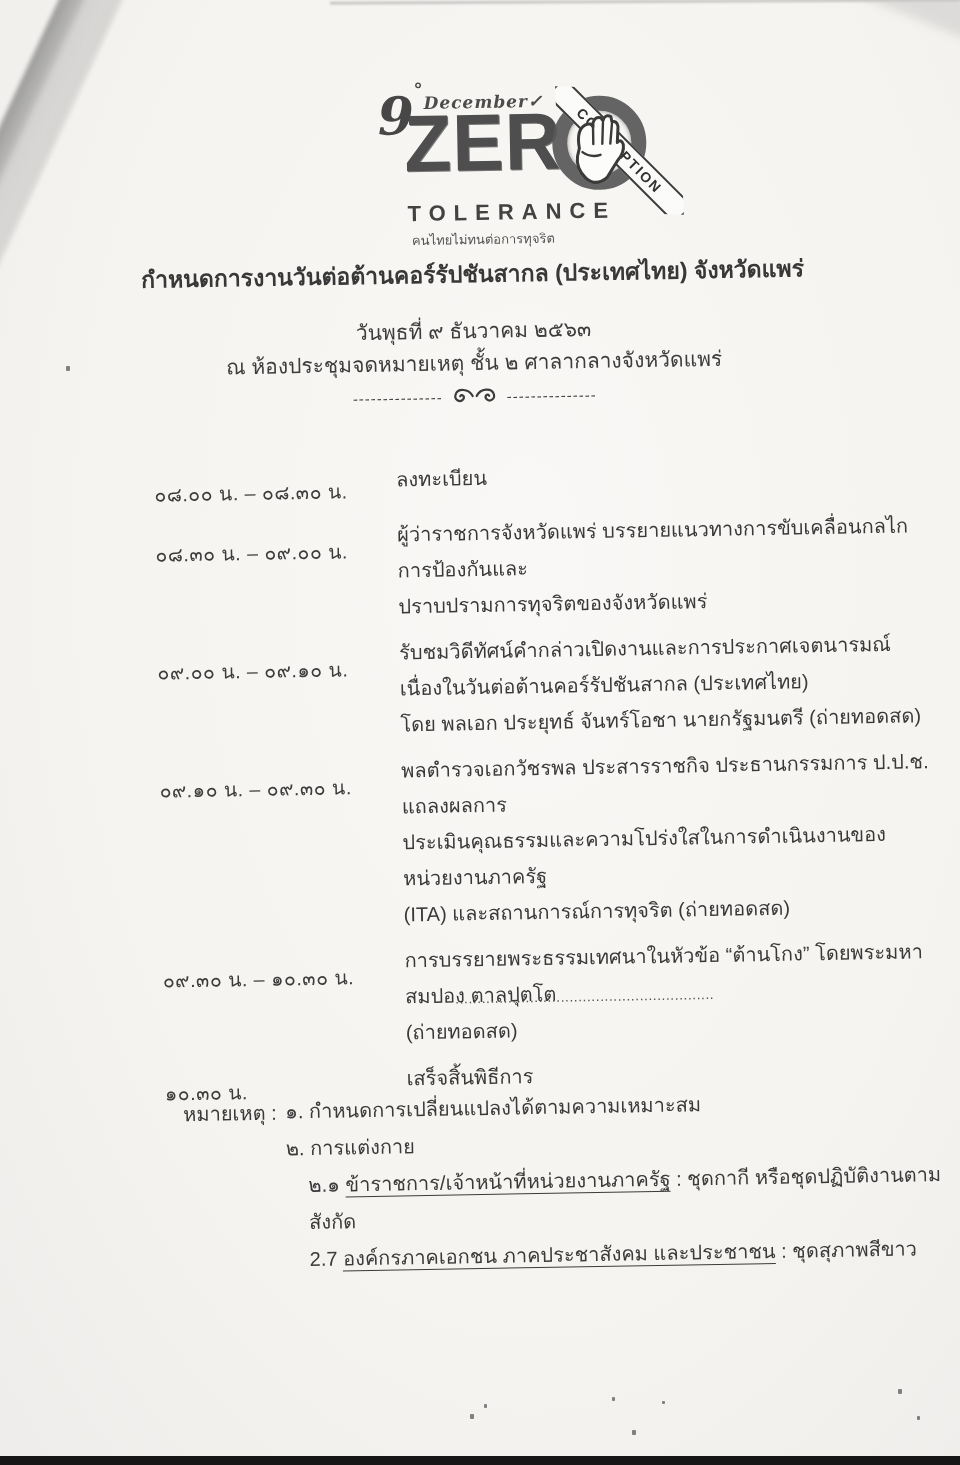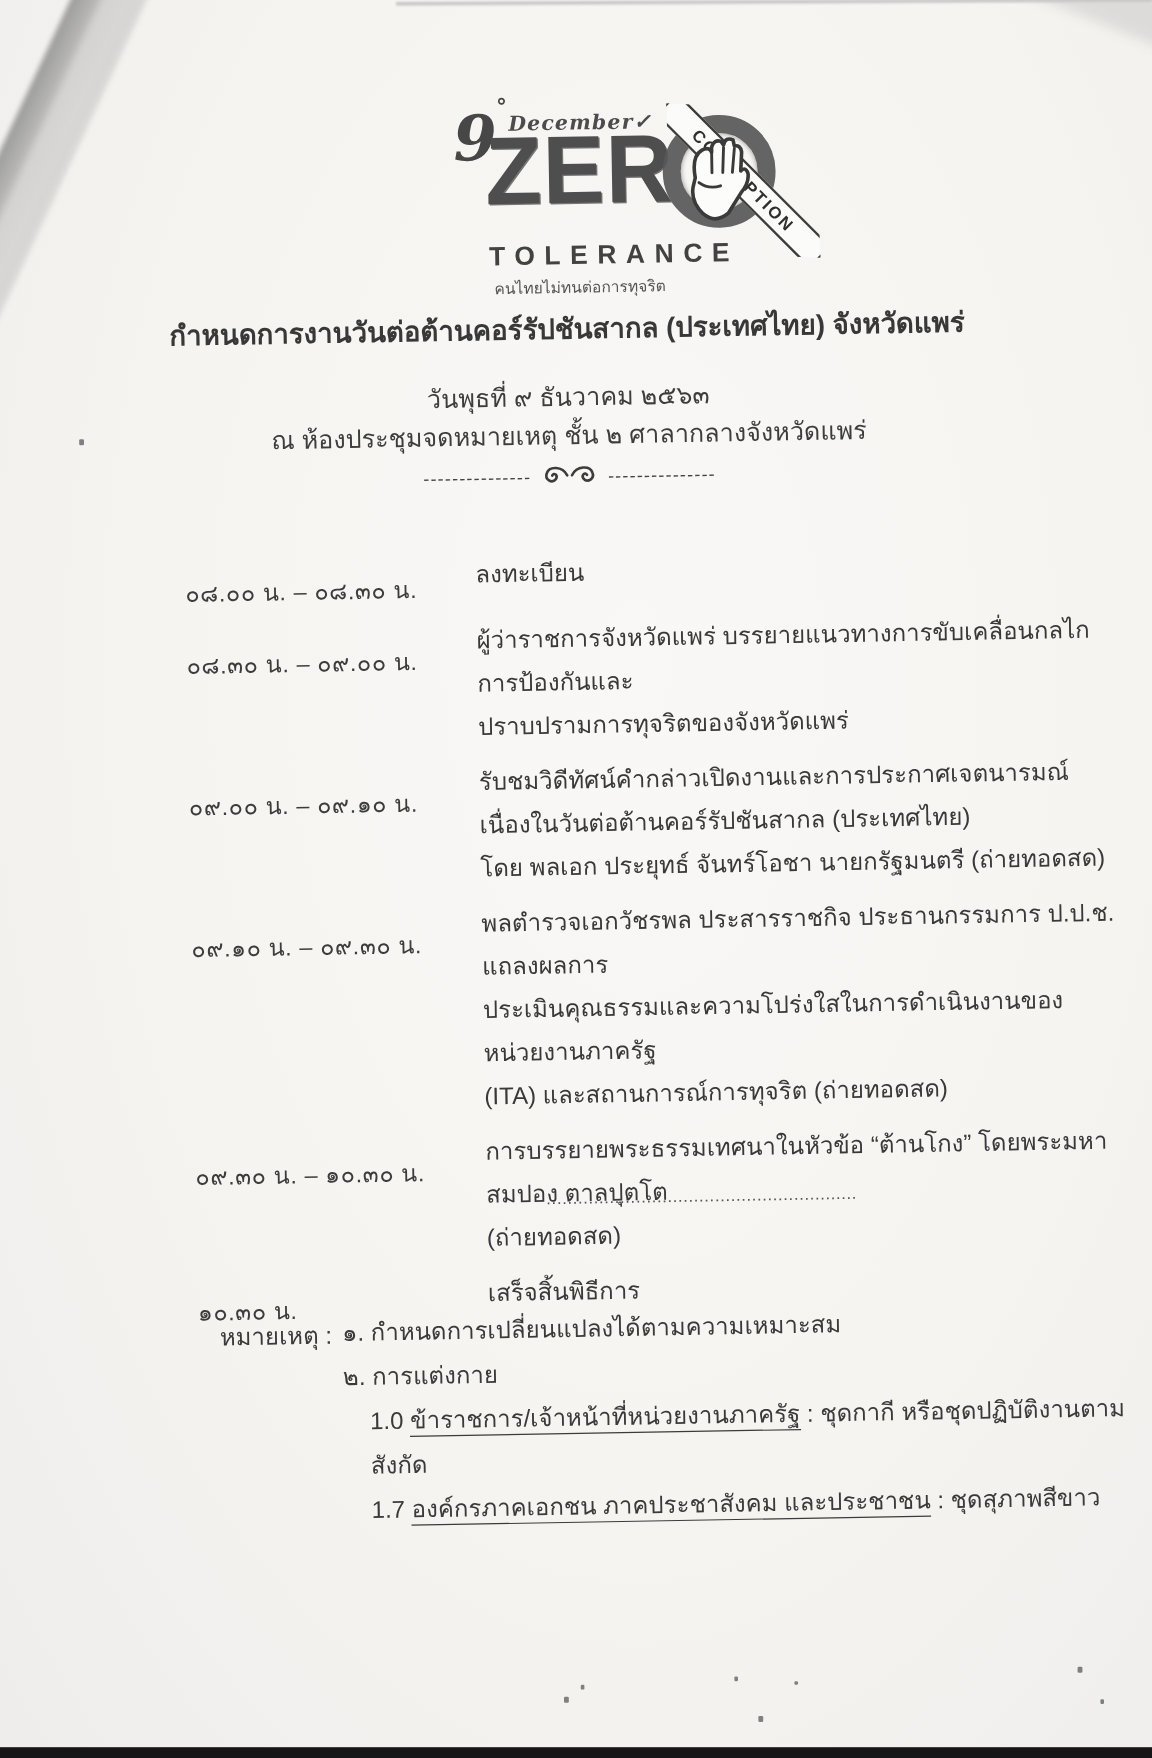--- a/index.html
+++ b/index.html
@@ -169,22 +169,22 @@
     </div>
 
     <div class="dotted-rule">...........................................................</div>
 
     <div class="notes">
       <div class="notes-label">หมายเหตุ :</div>
       <div>
         <div class="note-line">๑. กำหนดการเปลี่ยนแปลงได้ตามความเหมาะสม</div>
         <div class="note-line">๒. การแต่งกาย</div>
         <div class="note-line note-indent">
-          <span>1.0 </span><span class="u">ข้าราชการ/เจ้าหน้าที่หน่วยงานภาครัฐ</span><span> : ชุดกากี หรือชุดปฏิบัติงานตามสังกัด</span>
+          <span>๒.๑ </span><span class="u">ข้าราชการ/เจ้าหน้าที่หน่วยงานภาครัฐ</span><span> : ชุดกากี หรือชุดปฏิบัติงานตามสังกัด</span>
         </div>
         <div class="note-line note-indent">
-          <span>1.7 </span><span class="u">องค์กรภาคเอกชน ภาคประชาสังคม และประชาชน</span><span> : ชุดสุภาพสีขาว</span>
+          <span>2.7 </span><span class="u">องค์กรภาคเอกชน ภาคประชาสังคม และประชาชน</span><span> : ชุดสุภาพสีขาว</span>
         </div>
       </div>
     </div>
 
   </div>
 </div>
 
 </body></html>

